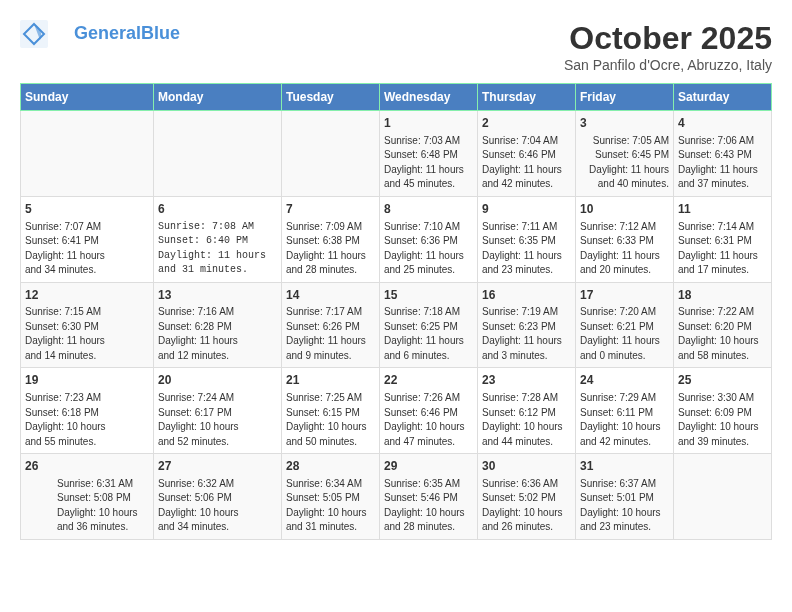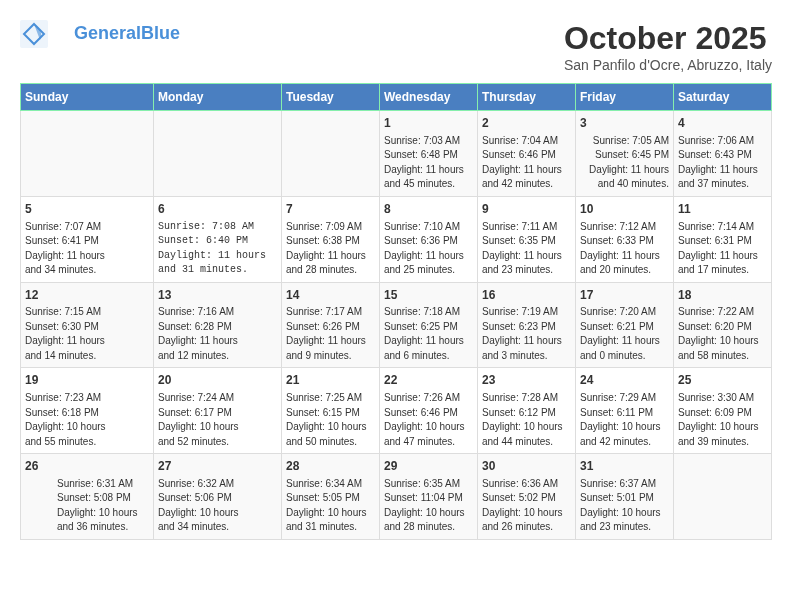--- a/index.html
+++ b/index.html
@@ -29,21 +29,21 @@
     }
     .logo-text span {
       color: #4a90d9;
     }
     .logo-icon {
       width: 28px;
       height: 28px;
       margin-right: 2px;
     }
     .title-section {
-      text-align: left;
+      text-align: right;
     }
     .month-title {
       font-size: 32px;
       font-weight: bold;
       color: #333;
     }
     .subtitle {
       font-size: 14px;
       color: #555;
     }
@@ -327,21 +327,21 @@
         <td>
           <div class="day-number">28</div>
           <div class="day-info" style="white-space: pre-line;">Sunrise: 6:34 AM
 Sunset: 5:05 PM
 Daylight: 10 hours
 and 31 minutes.</div>
         </td>
         <td>
           <div class="day-number">29</div>
           <div class="day-info" style="white-space: pre-line;">Sunrise: 6:35 AM
-Sunset: 11:04 PM
+Sunset: 5:46 PM
 Daylight: 10 hours
 and 28 minutes.</div>
         </td>
         <td>
           <div class="day-number">30</div>
           <div class="day-info" style="white-space: pre-line;">Sunrise: 6:36 AM
 Sunset: 5:02 PM
 Daylight: 10 hours
 and 26 minutes.</div>
         </td>

